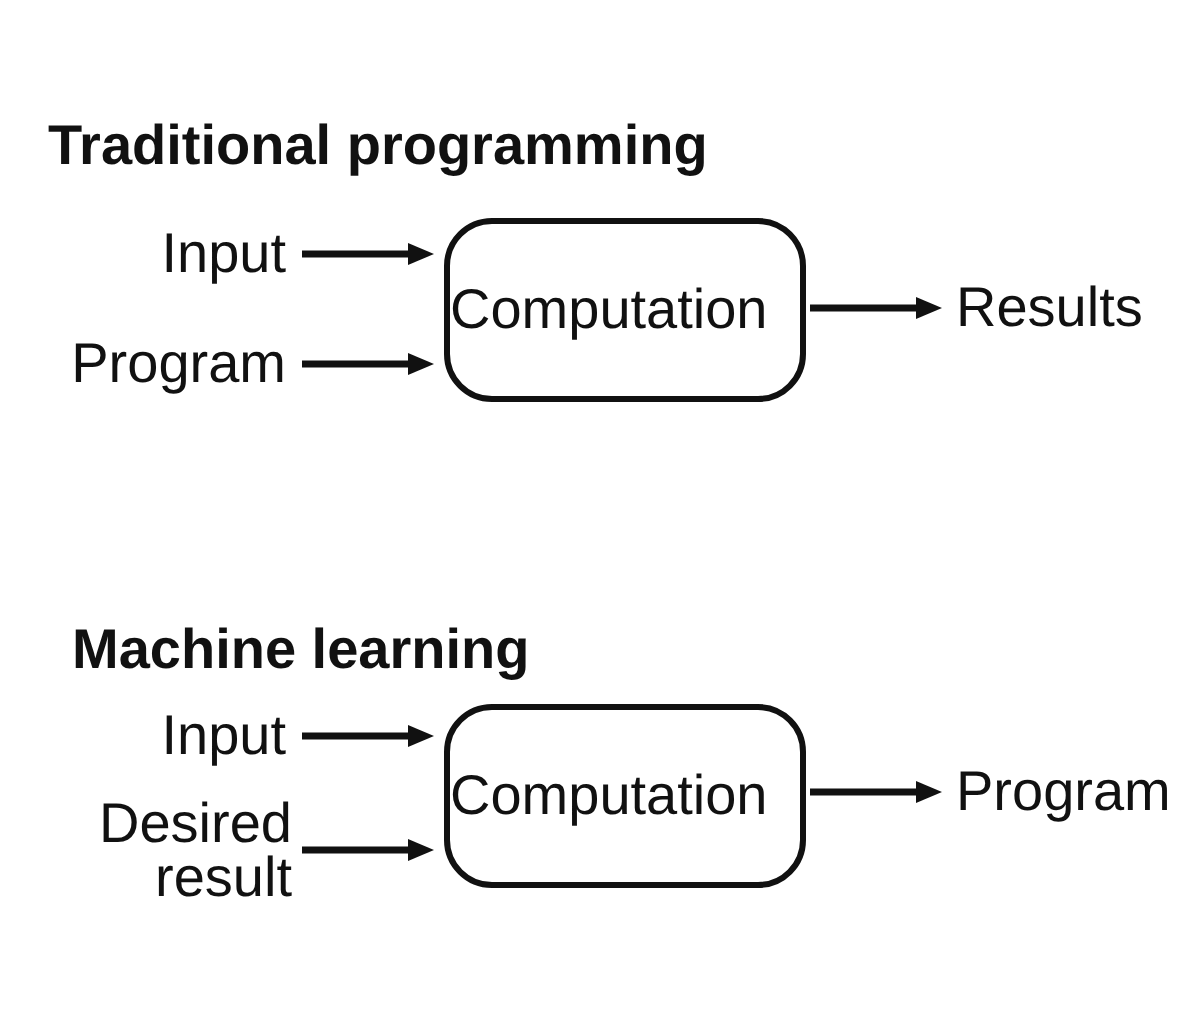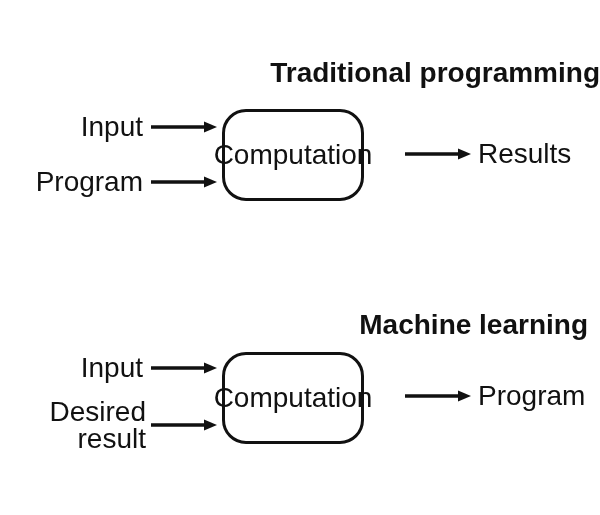--- a/index.html
+++ b/index.html
@@ -13,49 +13,49 @@
     height: 515px;
     background: #ffffff;
     color: #111111;
     font-family: "Liberation Sans", "DejaVu Sans", sans-serif;
     overflow: hidden;
   }
   .diagram-title {
     position: absolute;
     left: 24px;
     right: 0;
-    text-align: right;
+    text-align: left;
     font-size: 28px;
     line-height: 30px;
     font-weight: bold;
     white-space: nowrap;
   }
   .io-label {
     position: absolute;
     font-size: 28px;
     line-height: 30px;
     text-align: right;
     white-space: nowrap;
   }
   .io-label.wrap {
     white-space: normal;
     line-height: 27px;
   }
   .comp-box {
     position: absolute;
     left: 222px;
-    width: 142px;
+    width: 181px;
     height: 92px;
     box-sizing: border-box;
     border: 3px solid currentColor;
     border-radius: 24px;
     background: #ffffff;
     display: flex;
     align-items: center;
-    justify-content: center;
+    justify-content: flex-start;
     font-size: 28px;
     white-space: nowrap;
   }
   .out-label {
     position: absolute;
     left: 478px;
     font-size: 28px;
     line-height: 30px;
     text-align: center;
     white-space: nowrap;

